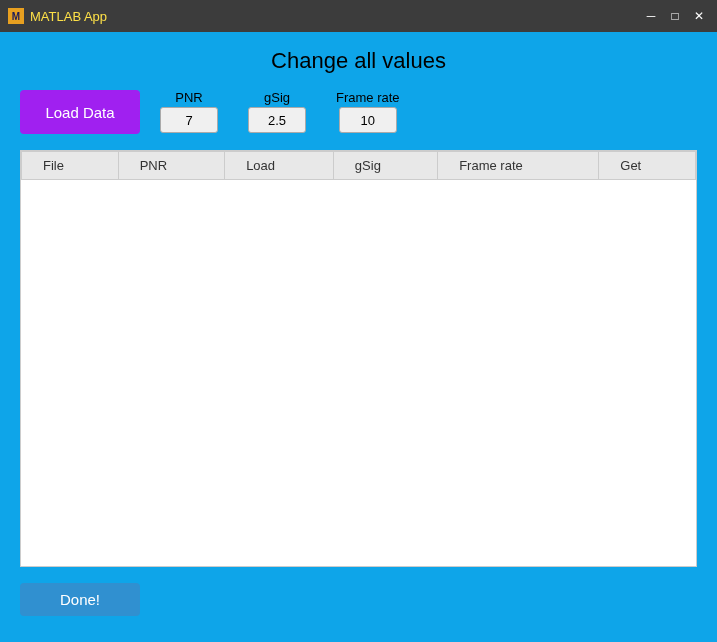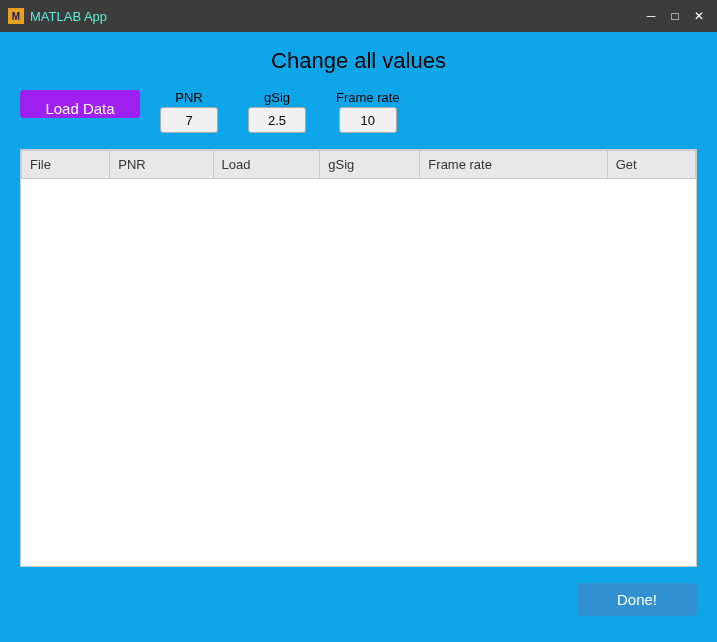--- a/index.html
+++ b/index.html
@@ -40,21 +40,21 @@
       background: #e8a020;
       display: flex;
       align-items: center;
       justify-content: center;
       font-size: 10px;
       font-weight: bold;
       color: #1a1a5c;
     }
 
     .title-bar-title {
-      color: #5eead4;
+      color: #fde047;
       font-size: 13px;
       flex: 1;
     }
 
     .title-bar-controls {
       display: flex;
       gap: 4px;
     }
 
     .title-bar-btn {
@@ -95,21 +95,21 @@
 
     .load-data-btn {
       background: #a020f0;
       color: white;
       border: none;
       border-radius: 4px;
       padding: 10px 12px;
       font-size: 15px;
       cursor: pointer;
       min-width: 120px;
-      height: 28px;
+      height: 44px;
     }
 
     .param-group {
       display: flex;
       flex-direction: column;
       align-items: center;
       gap: 2px;
     }
 
     .param-label {
@@ -144,30 +144,30 @@
     }
 
     .data-table {
       width: 100%;
       border-collapse: collapse;
     }
 
     .data-table th {
       background: #e8e8e8;
       border: 1px solid #ccc;
-      padding: 6px 8px;
+      padding: 6px 21px;
       text-align: left;
       font-weight: normal;
       color: #333;
       font-size: 13px;
     }
 
     .bottom-bar {
       display: flex;
-      justify-content: flex-end;
+      justify-content: flex-start;
       padding-bottom: 10px;
     }
 
     .done-btn {
       background: #3090d0;
       color: white;
       border: none;
       border-radius: 4px;
       padding: 8px 40px;
       font-size: 15px;

